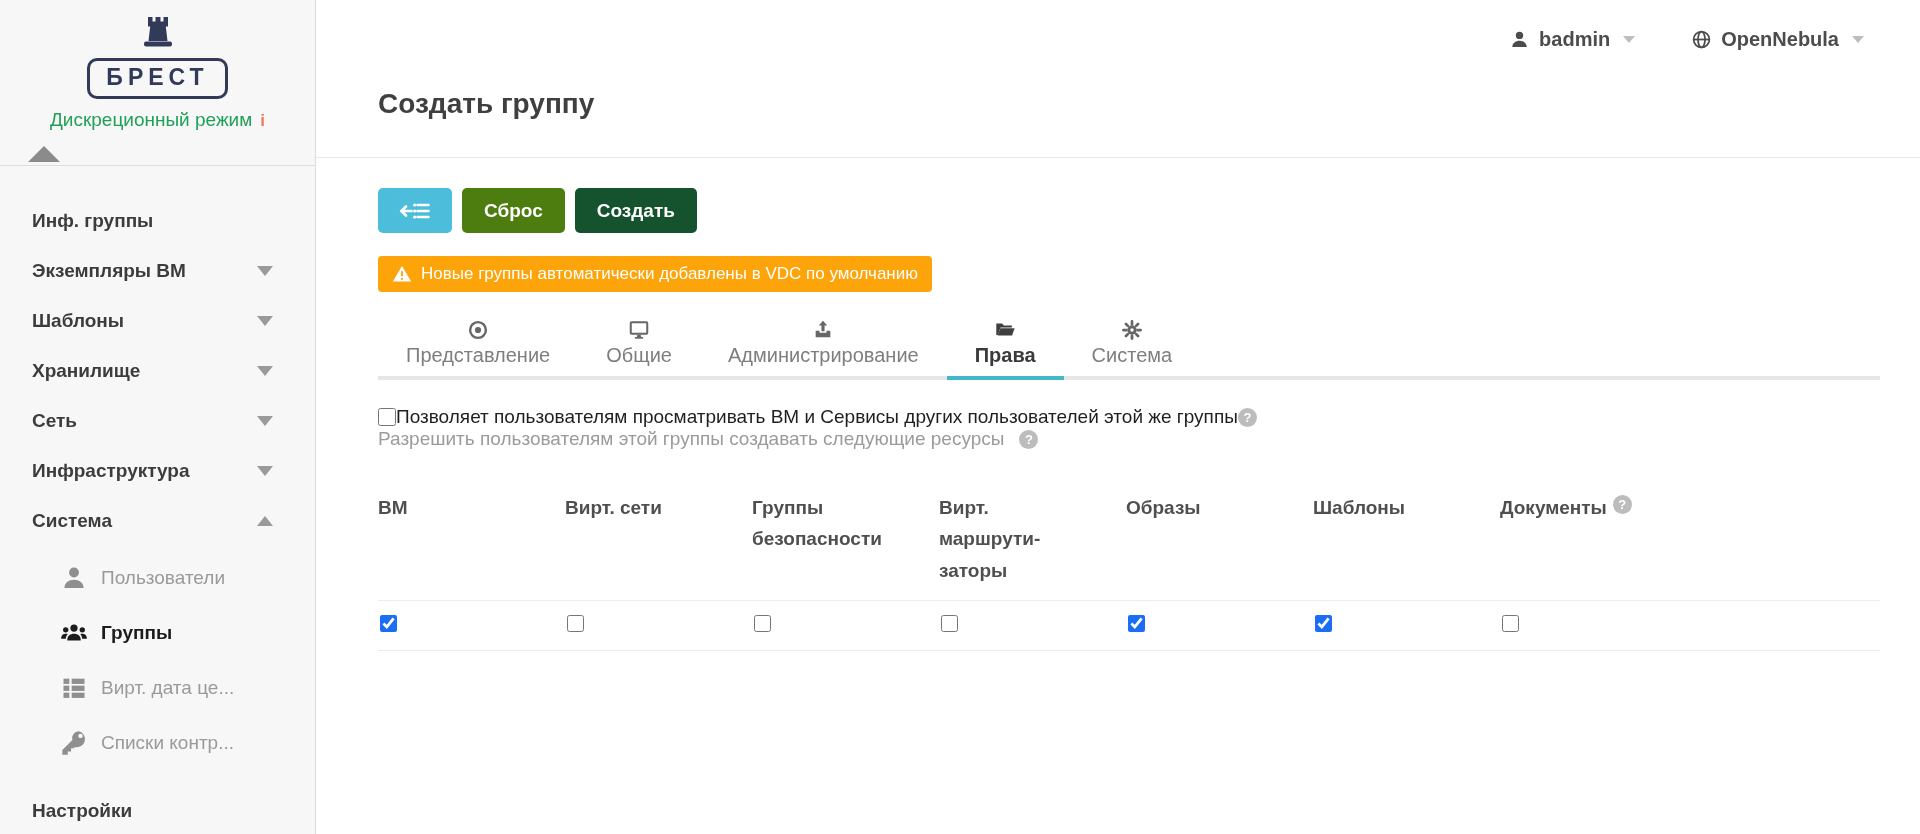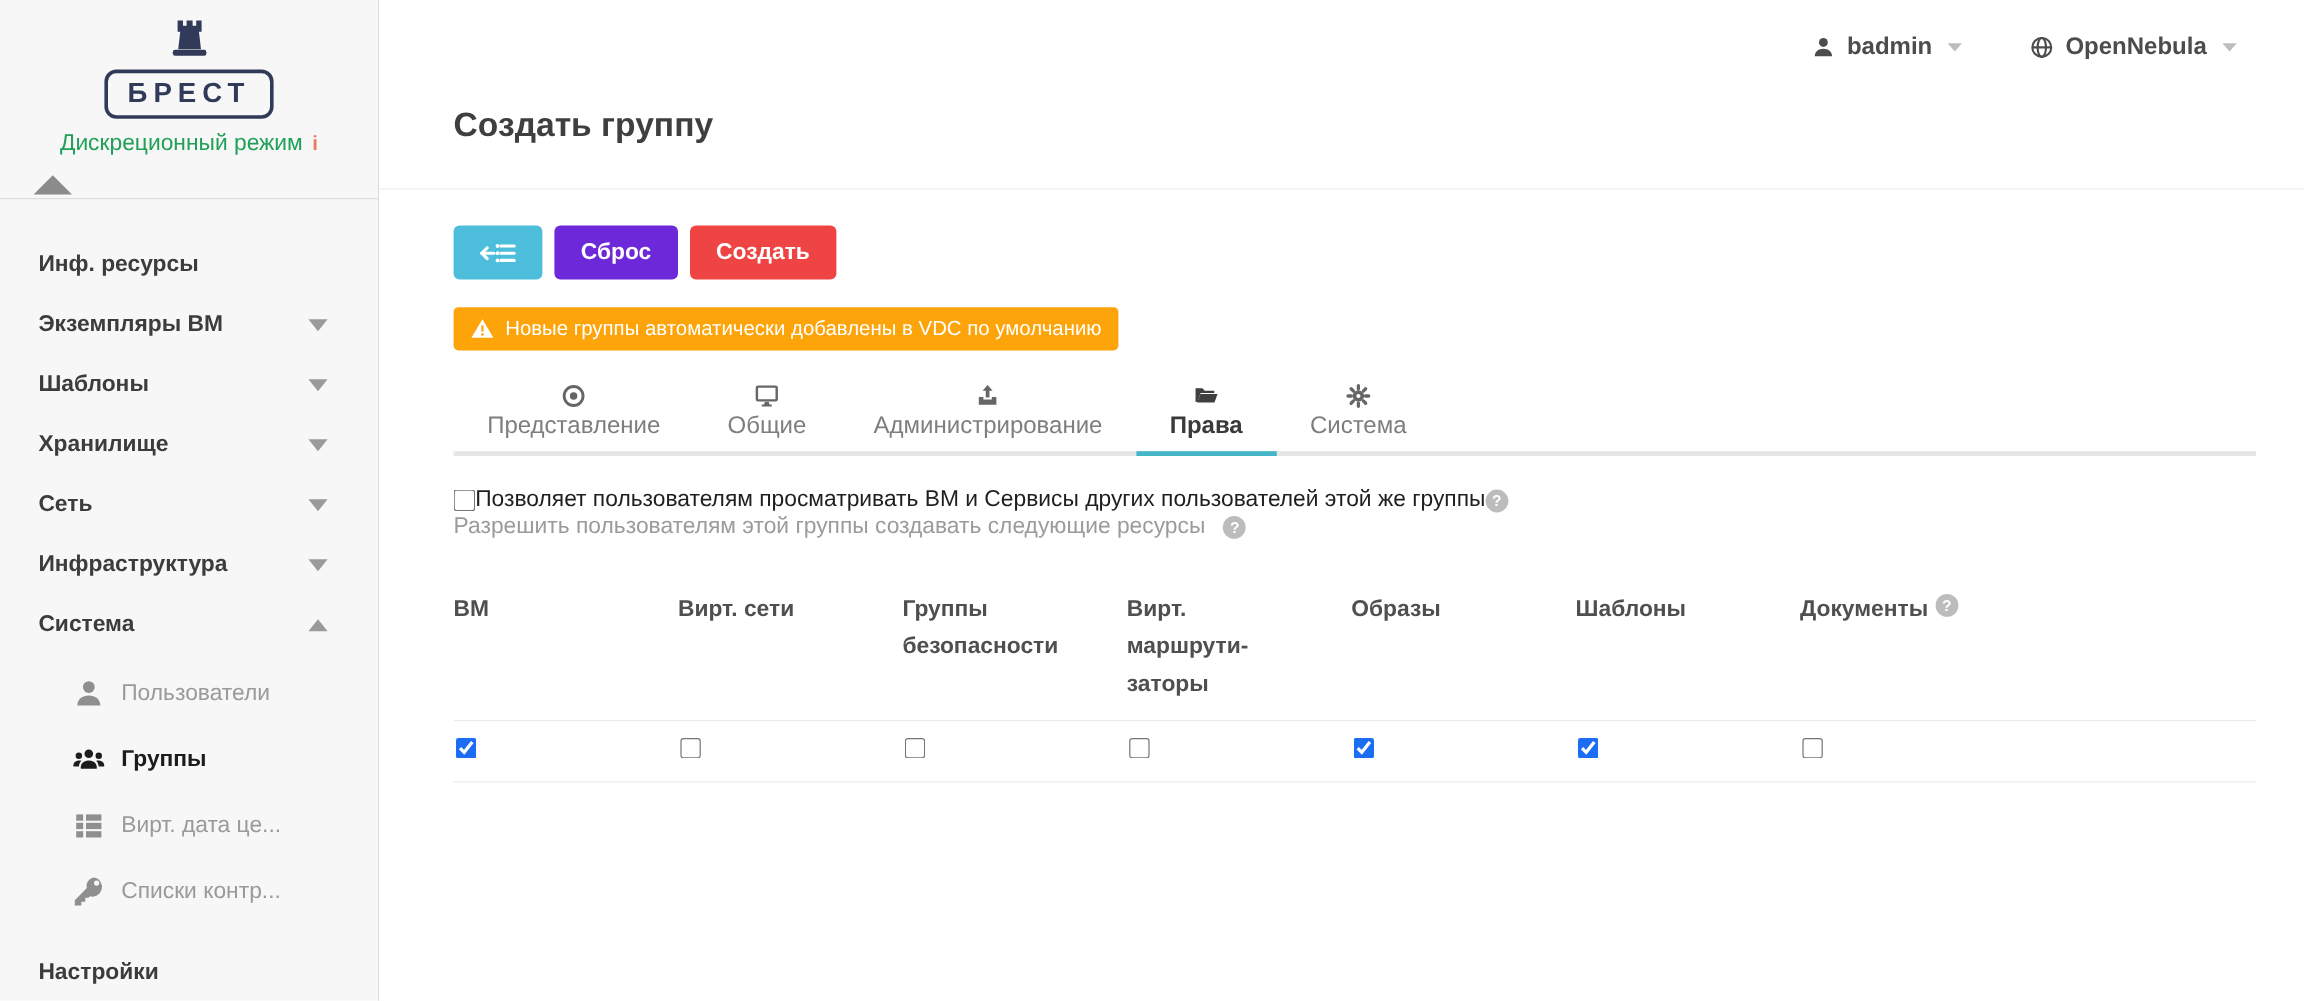--- a/index.html
+++ b/index.html
@@ -49,22 +49,22 @@
     border-top:7px solid #bdbdbd; margin-left:4px; }
 
   
   .content { position:absolute; left:316px; top:158px; right:0; bottom:0;
     background:#fff; padding:0 40px 0 62px; }
   .toolbar { margin-top:30px; display:flex; gap:10px; }
   .btn { border:none; border-radius:5px; height:45px; color:#fff; font-size:19px;
     font-weight:700; font-family:"Liberation Sans",sans-serif; padding:0 22px;
     cursor:pointer; display:inline-flex; align-items:center; justify-content:center; }
   .btn-back { background:#4cbedc; width:74px; padding:0; }
-  .btn-reset { background:#6d28d9; }
-  .btn-create { background:#ef4444; }
+  .btn-reset { background:#4d7c0f; }
+  .btn-create { background:#14532d; }
 
   .banner { margin-top:23px; display:inline-flex; align-items:center; gap:9px;
     background:#fca40a; color:#fff; border-radius:4px; height:36px; padding:0 14px;
     font-size:17px; }
   .banner svg { width:20px; height:20px; }
 
   .tabs { margin-top:25px; display:flex; border-bottom:4px solid #e6e6e6; }
   .tab { display:flex; flex-direction:column; align-items:center; gap:3px;
     padding:0 28px 9px; margin-bottom:-4px; border-bottom:4px solid transparent;
     cursor:pointer; }
@@ -109,21 +109,21 @@
       <div class="logo-box">БРЕСТ</div>
     </div>
     <div class="mode">
       <span>Дискреционный режим</span><span class="info-i">i</span>
     </div>
     <div class="collapse-tri"></div>
     <div class="sidebar-divider"></div>
 
     <nav class="menu">
       <div class="menu-item">
-        <span>Инф. ресурсы</span>
+        <span>Инф. группы</span>
       </div>
       <div class="menu-item">
         <span>Экземпляры ВМ</span>
         <span class="chev down"></span>
       </div>
       <div class="menu-item">
         <span>Шаблоны</span>
         <span class="chev down"></span>
       </div>
       <div class="menu-item">

